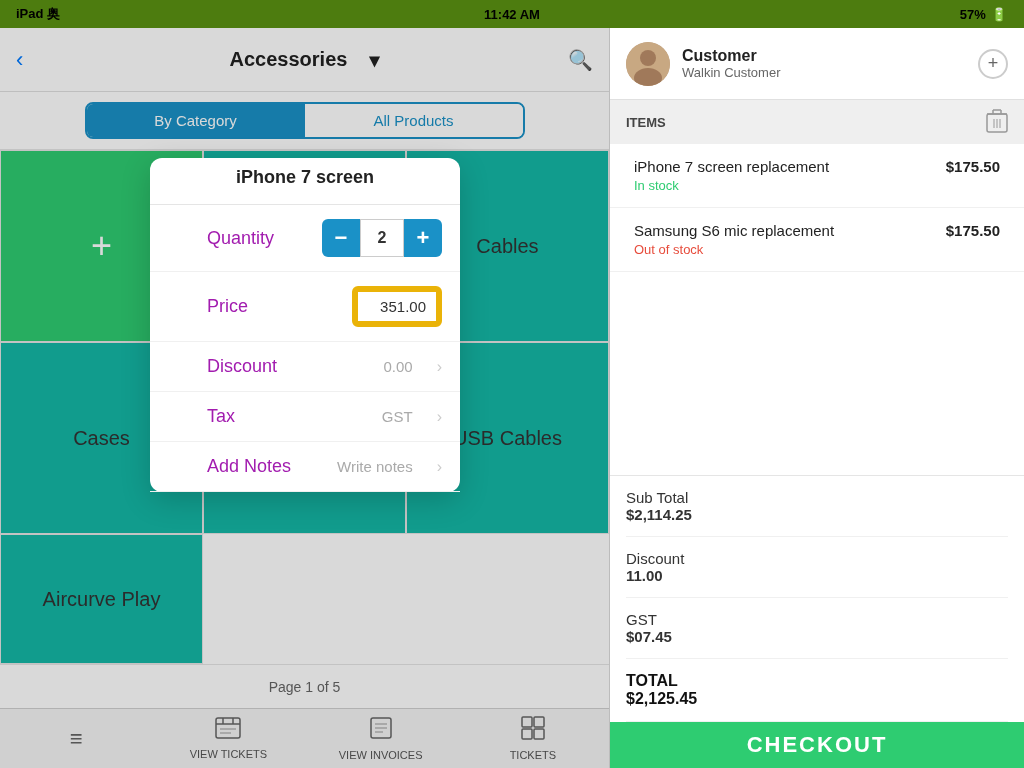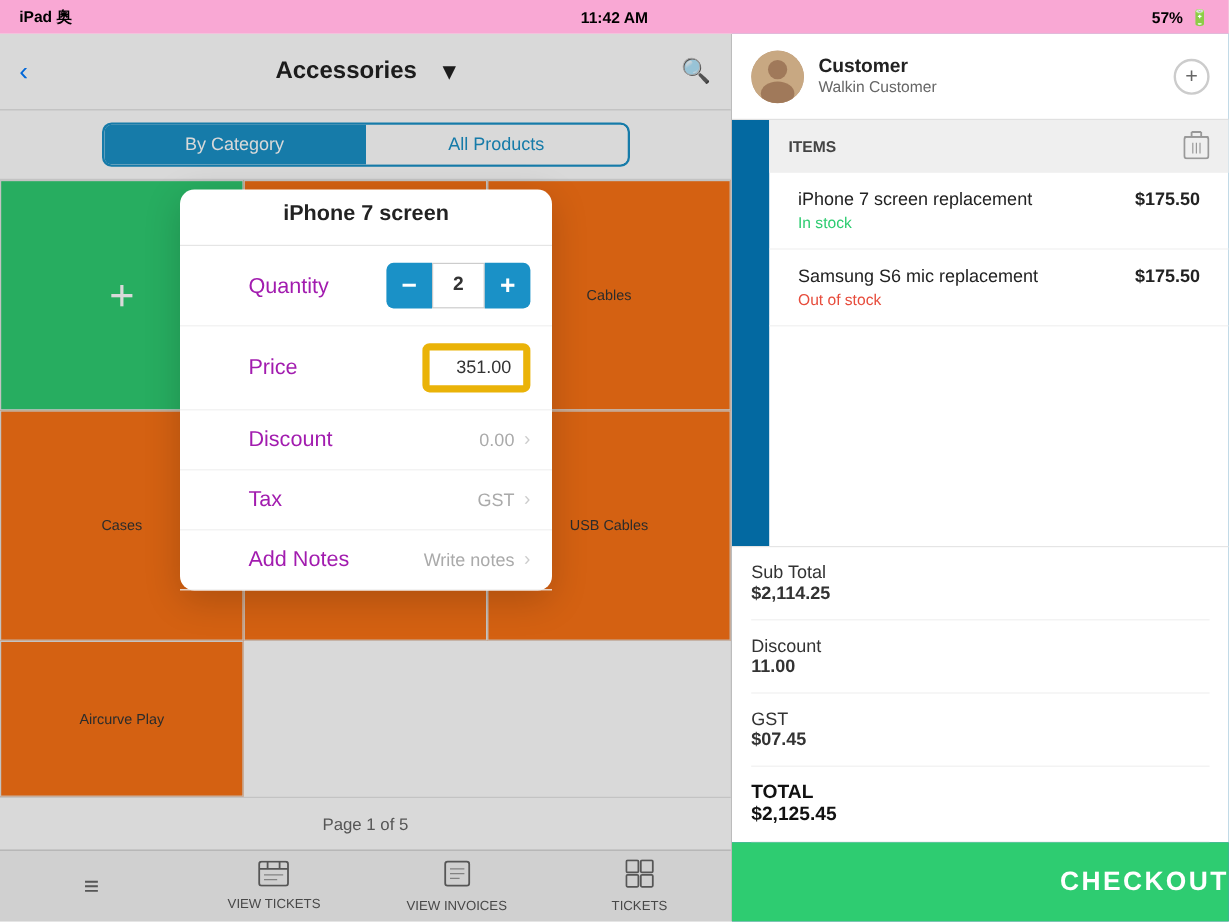--- a/index.html
+++ b/index.html
@@ -1,21 +1,21 @@
 <!DOCTYPE html>
 <html><head>
   <meta charset="utf-8">
   <style>
     * { margin: 0; padding: 0; box-sizing: border-box; }
     body { width: 1024px; height: 768px; font-family: -apple-system, 'Helvetica Neue', Arial, sans-serif; background: #f0f0f0; overflow: hidden; position: relative; }
 
     
     .status-bar {
       height: 28px;
-      background: #f9a8d4;
+      background: #4d7c0f;
       display: flex;
       align-items: center;
       justify-content: space-between;
       padding: 0 16px;
       font-size: 13px;
       font-weight: 600;
       position: relative;
       z-index: 100;
     }
     .status-bar .left { display: flex; align-items: center; gap: 6px; }
@@ -98,25 +98,25 @@
       grid-template-columns: repeat(3, 1fr);
       grid-template-rows: repeat(2, 1fr);
       overflow: hidden;
       position: relative;
     }
     .product-cell {
       border: 1px solid #e5e5e5;
       display: flex;
       align-items: center;
       justify-content: center;
-      font-size: 12px;
+      font-size: 20px;
       font-weight: 500;
       color: #333;
       cursor: pointer;
-      background: #f97316;
+      background: #14b8a6;
       min-height: 130px;
     }
     .product-cell.add-btn {
       background: #2ecc71;
       color: #fff;
       font-size: 36px;
       font-weight: 300;
     }
 
     
@@ -146,21 +146,21 @@
       align-items: center;
       justify-content: center;
       gap: 3px;
       cursor: pointer;
       color: #666;
     }
     .nav-icon { font-size: 22px; }
     .nav-label { font-size: 11px; color: #555; font-weight: 500; }
 
     
-    .right-panel { flex: 1; display: flex; flex-direction: column; background: #0369a1; }
+    .right-panel { flex: 1; display: flex; flex-direction: column; background: #fde047; }
 
     
     .customer-header {
       height: 72px;
       background: #fff;
       display: flex;
       align-items: center;
       padding: 0 16px;
       border-bottom: 1px solid #e0e0e0;
       gap: 12px;
@@ -176,21 +176,20 @@
       font-size: 18px; color: #666;
       cursor: pointer;
       background: none;
     }
 
     
     .items-section {
       background: #fff;
       flex: 1;
       overflow-y: auto;
-      margin-left: 31px;
     }
     .items-header {
       height: 44px;
       background: #efefef;
       display: flex;
       align-items: center;
       justify-content: space-between;
       padding: 0 16px;
       font-size: 13px;
       font-weight: 700;
@@ -220,30 +219,29 @@
     }
     .total-row.total-final {
       font-weight: 700;
       font-size: 16px;
       color: #111;
     }
     .total-row .amount { font-weight: 600; }
 
     
     .checkout-btn {
-      height: 66px;
+      height: 46px;
       background: #2ecc71;
       border: none;
       color: #fff;
       font-size: 22px;
       font-weight: 700;
       letter-spacing: 2px;
       cursor: pointer;
       width: 100%;
-      text-align: right;
     }
 
     
     .popup-overlay {
       position: absolute;
       top: 28px;
       left: 0;
       width: 610px;
       height: calc(768px - 28px);
       background: rgba(0,0,0,0.15);
@@ -271,21 +269,21 @@
     .popup-row {
       display: flex;
       align-items: center;
       justify-content: space-between;
       padding: 14px 18px;
       border-bottom: 1px solid #f0f0f0;
       font-size: 15px;
       color: #333;
     }
     .popup-row .row-label { font-size: 18px; color: #a21caf; margin-left: 39px; }
-    .popup-row .row-value { color: #aaa; font-size: 15px; display: flex; align-items: flex-end; gap: 4px; }
+    .popup-row .row-value { color: #aaa; font-size: 15px; display: flex; align-items: center; gap: 20px; }
     .qty-controls { display: flex; align-items: center; gap: 0; }
     .qty-btn {
       width: 38px; height: 38px;
       border: none;
       cursor: pointer;
       font-size: 22px;
       font-weight: 700;
       display: flex; align-items: center; justify-content: center;
       color: #fff;
     }

